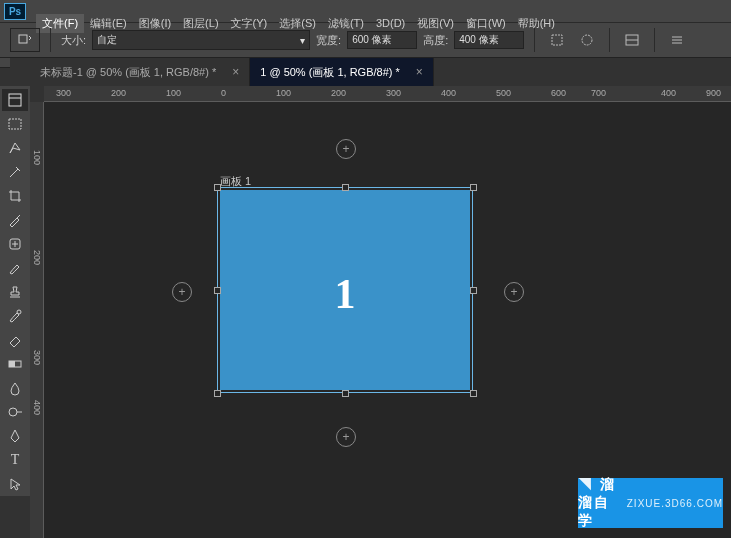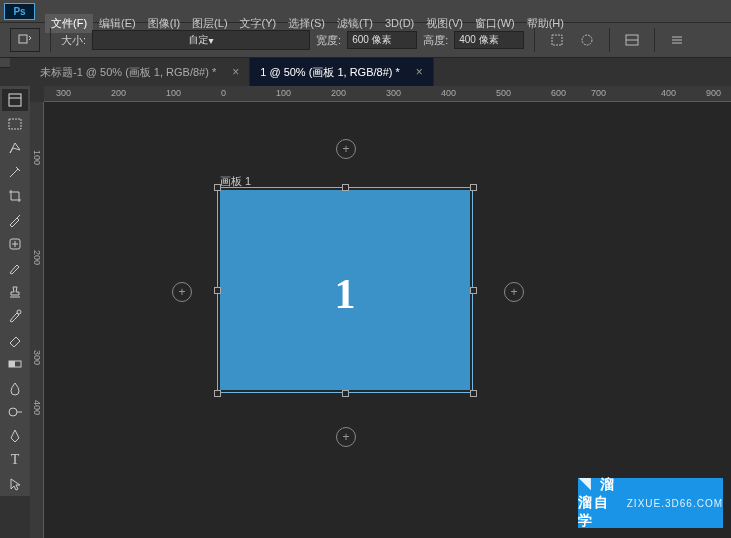--- a/index.html
+++ b/index.html
@@ -1,26 +1,26 @@
 <!DOCTYPE html>
 <html><head>
 <meta charset="utf-8">
 <style>
 * { margin: 0; padding: 0; box-sizing: border-box; font-family: "Microsoft YaHei", Arial, sans-serif; }
 body { width: 731px; height: 538px; background: #323232; overflow: hidden; position: relative; }
 .menubar { height: 22px; background: #454545; display: flex; align-items: center; font-size: 11px; color: #ccc; padding-left: 4px; }
-.ps-logo { width: 31px; height: 17px; background: #001d33; color: #4aa8e0; font-weight: bold; font-size: 10px; display: flex; align-items: center; justify-content: center; border: 1px solid #4aa8e0; margin-right: 10px; }
+.ps-logo { width: 22px; height: 17px; background: #001d33; color: #4aa8e0; font-weight: bold; font-size: 10px; display: flex; align-items: center; justify-content: center; border: 1px solid #4aa8e0; margin-right: 10px; }
 .menu-item { padding: 0 6px; cursor: default; margin-top: 24px; }
 .menu-item.active { background: #5a5a5a; color: #fff; padding: 2px 6px; }
 .optbar { height: 36px; background: #454545; border-top: 1px solid #2a2a2a; border-bottom: 1px solid #222; display: flex; align-items: center; font-size: 11px; color: #ccc; padding-left: 10px; gap: 6px; }
 .tool-preset { width: 30px; height: 24px; border: 1px solid #222; display: flex; align-items: center; justify-content: center; }
 .divider { width: 1px; height: 24px; background: #2a2a2a; margin: 0 4px; }
 .label { color: #ccc; }
 .combo { background: #333; border: 1px solid #222; height: 20px; display: flex; align-items: center; padding: 0 4px; color: #ddd; font-size: 10px; }
-.combo.size { width: 218px; justify-content: center; }
+.combo.size { width: 218px; justify-content: space-between; }
 .input-num { width: 70px; background: #333; border: 1px solid #222; height: 18px; color: #ddd; font-size: 10px; padding: 0 4px; }
 .icon-btn { width: 24px; height: 24px; display: flex; align-items: center; justify-content: center; color: #bbb; border: 1px solid transparent; }
 .panel-drag { position: absolute; left: 0; top: 58px; width: 10px; height: 10px; background: #454545; border-bottom: 1px solid #222; }
 .tabs { position: absolute; left: 30px; top: 58px; height: 28px; display: flex; align-items: stretch; font-size: 11px; }
 .tab { padding: 0 10px; display: flex; align-items: center; color: #aaa; background: #323232; border-right: 1px solid #222; gap: 16px; }
 .tab.active { background: #0f172a; color: #fff; }
 .tab-close { font-size: 12px; color: #999; }
 .tools { position: absolute; left: 0; top: 86px; width: 30px; background: #454545; display: flex; flex-direction: column; align-items: center; padding-top: 2px; }
 .tool { width: 26px; height: 22px; display: flex; align-items: center; justify-content: center; color: #ccc; margin: 1px 0; }
 .tool.active { background: #2a2a2a; }

